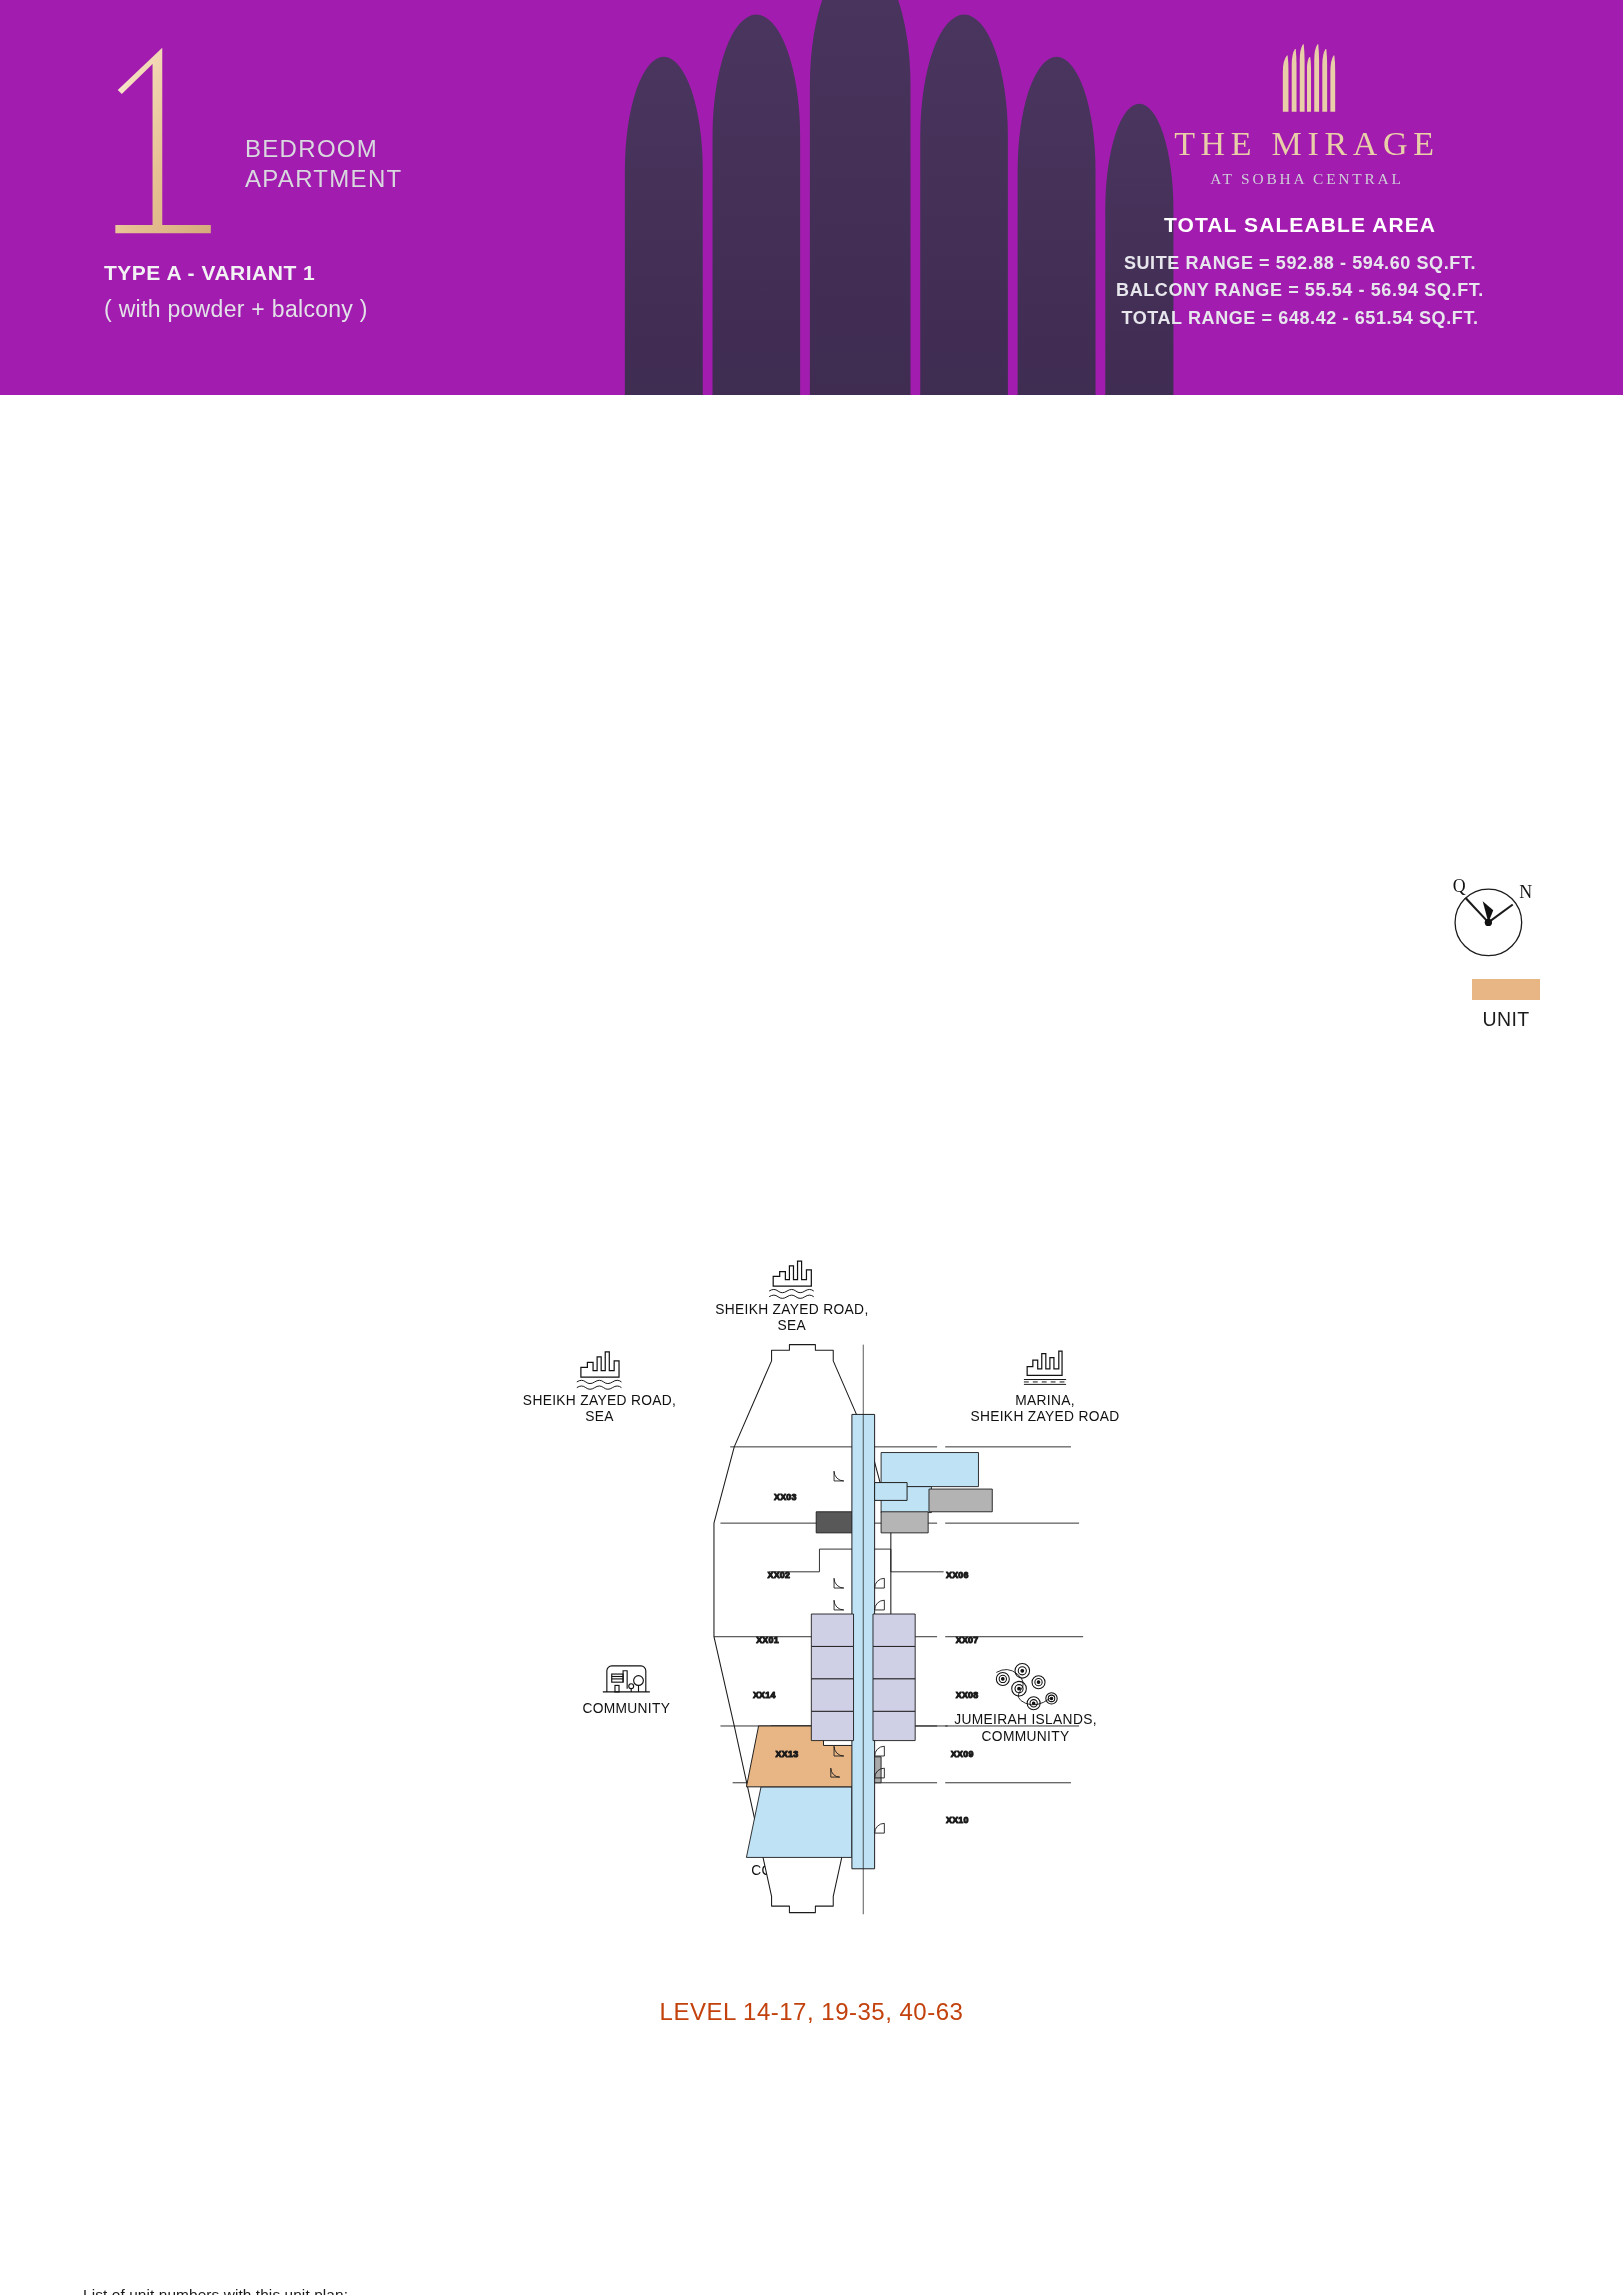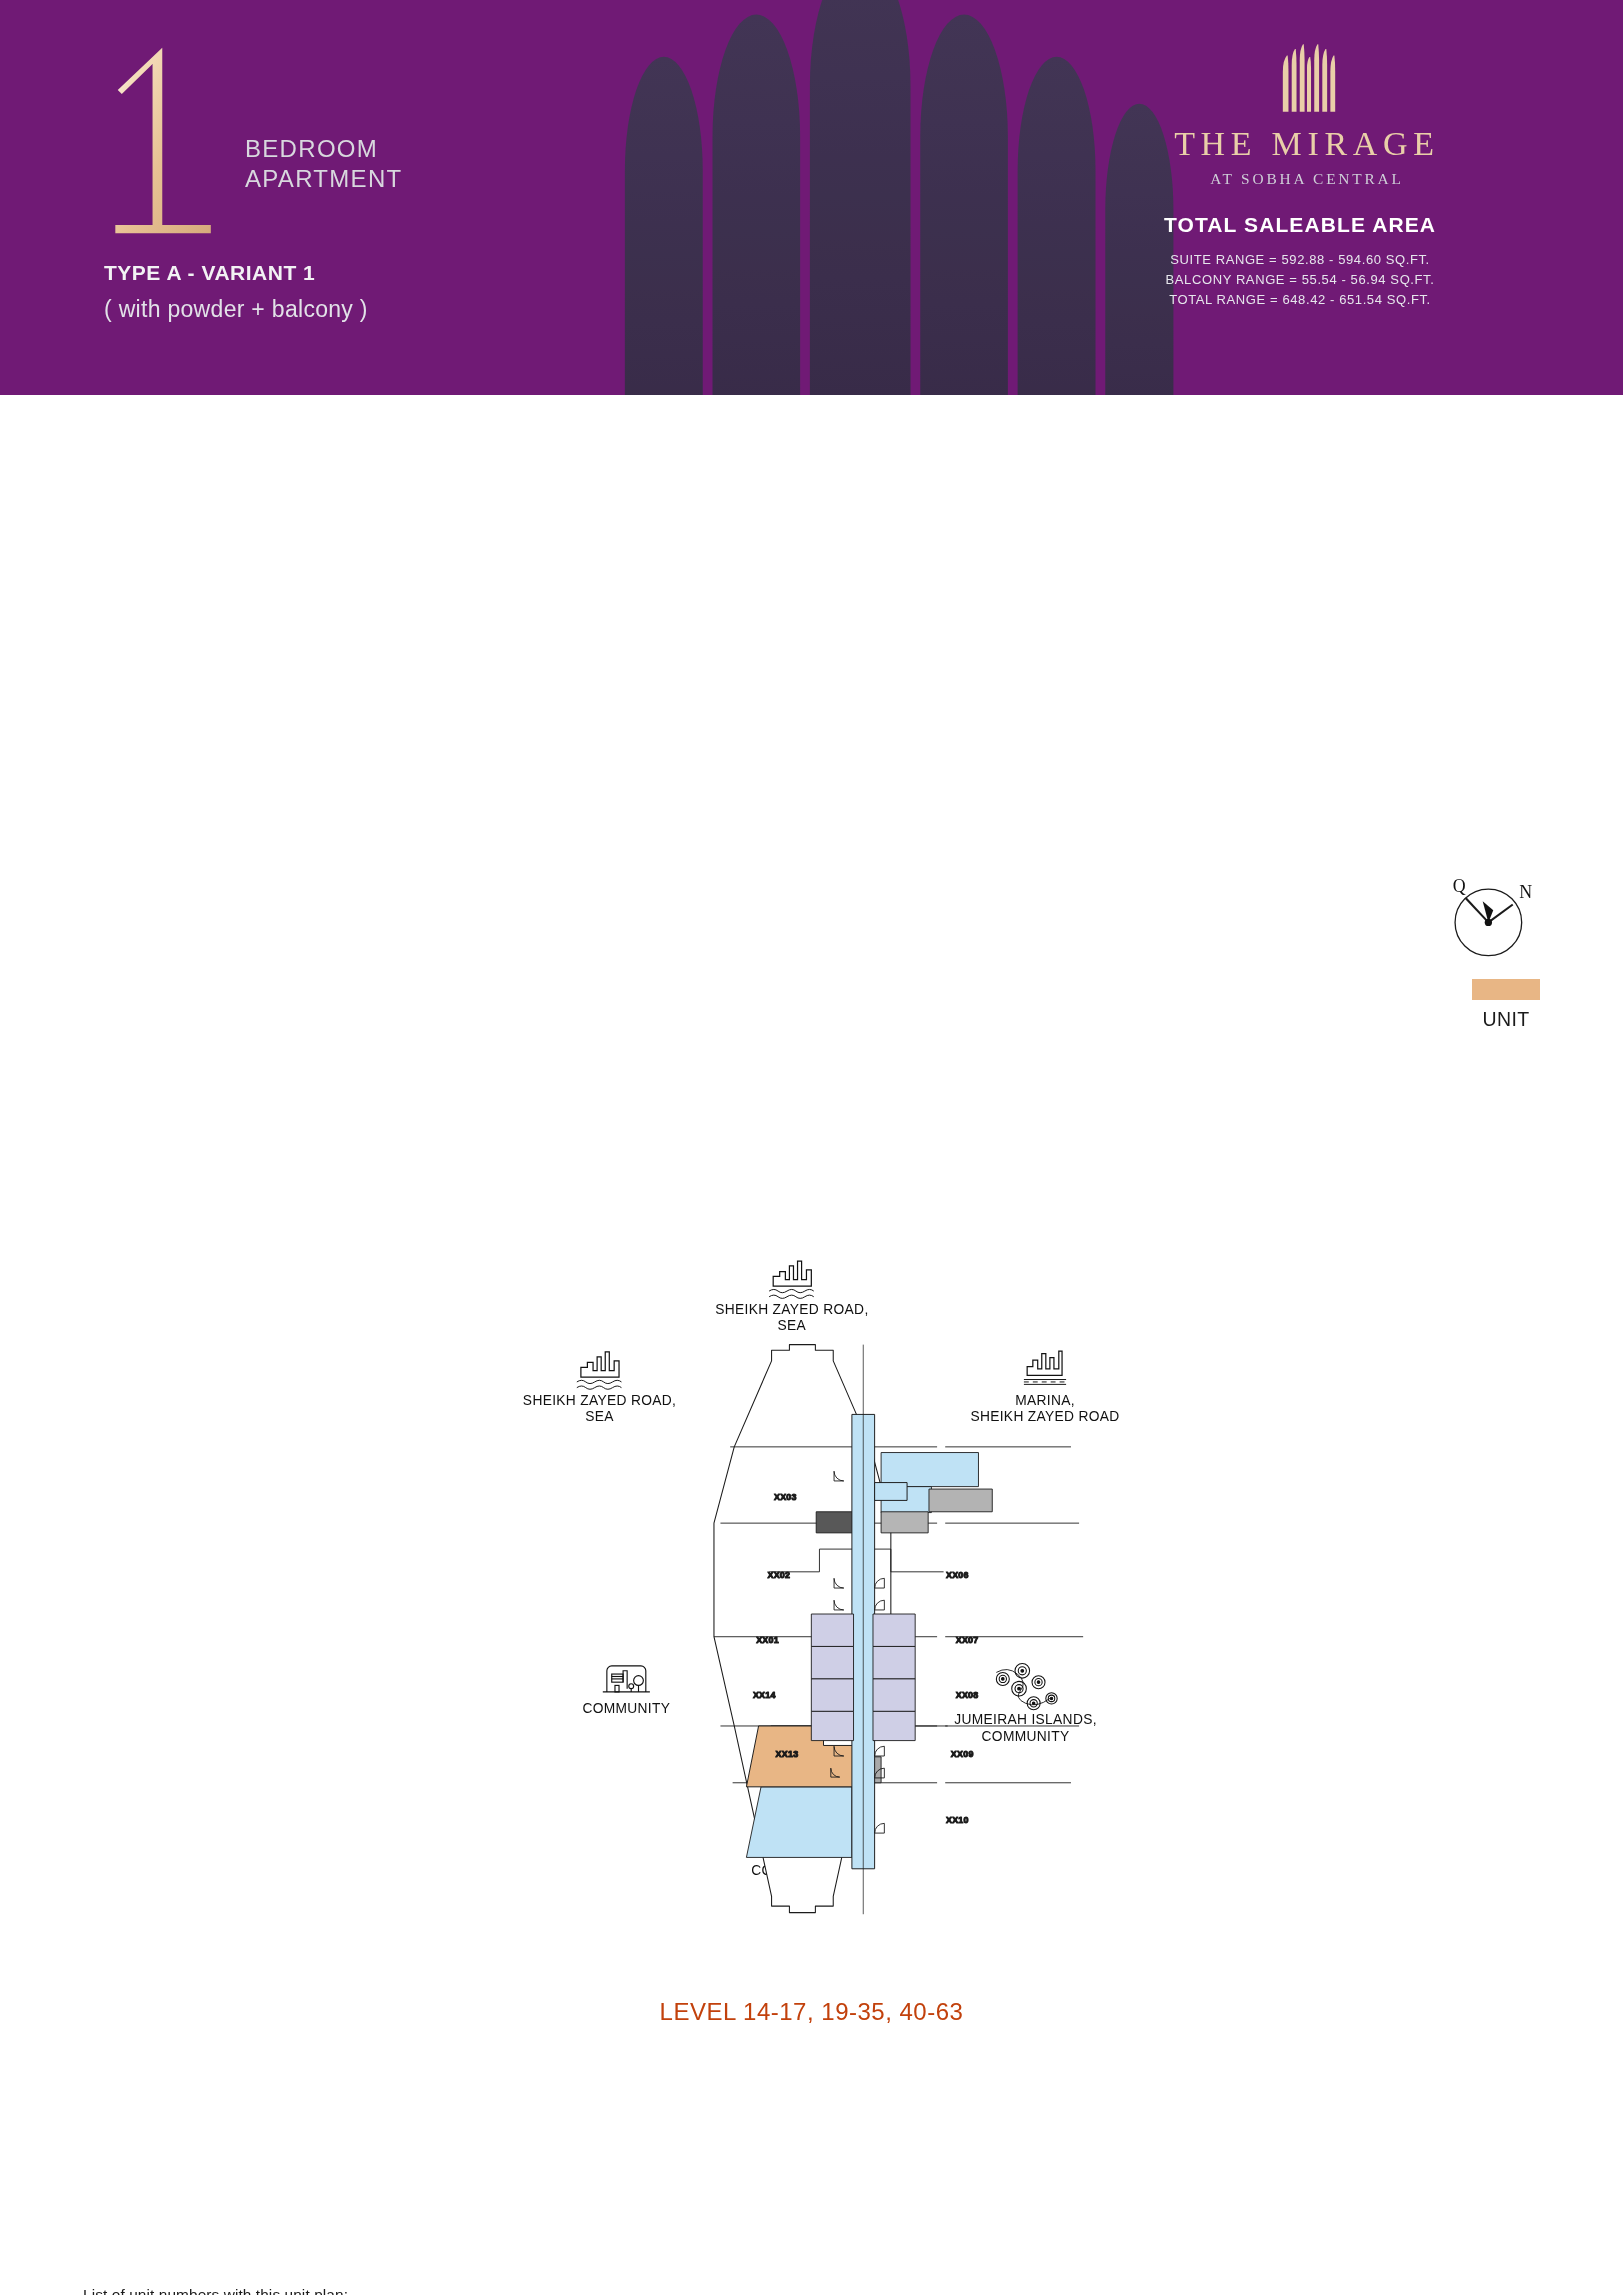--- a/index.html
+++ b/index.html
@@ -10,21 +10,21 @@
     color: #1a1a1a;
     position: relative;
     overflow: hidden;
   }
 
   
   .header {
     position: relative;
     width: 1623px;
     height: 395px;
-    background: #701a75;
+    background: #a21caf;
     overflow: hidden;
   }
   .header-pattern {
     position: absolute;
     left: 0; top: 0;
     width: 1623px; height: 395px;
     pointer-events: none;
   }
   .header-inner {
     position: relative;
@@ -116,22 +116,22 @@
   }
   .area-title {
     color: #ffffff;
     font-size: 21px;
     font-weight: 700;
     letter-spacing: 1.1px;
     margin-bottom: 13px;
   }
   .area-line {
     color: #e6e6ec;
-    font-size: 13px;
-    font-weight: 400;
+    font-size: 18px;
+    font-weight: 700;
     letter-spacing: 0.6px;
     line-height: 1.52;
   }
 
   
   .plan-area { position: relative; width: 1623px; height: 1900px; background: #fff; }
 
   .compass { position: absolute; left: 1438px; top: 477px; width: 104px; height: 91px; }
   .legend { position: absolute; left: 1453px; top: 584px; width: 106px; text-align: center; }
   .legend-swatch {

